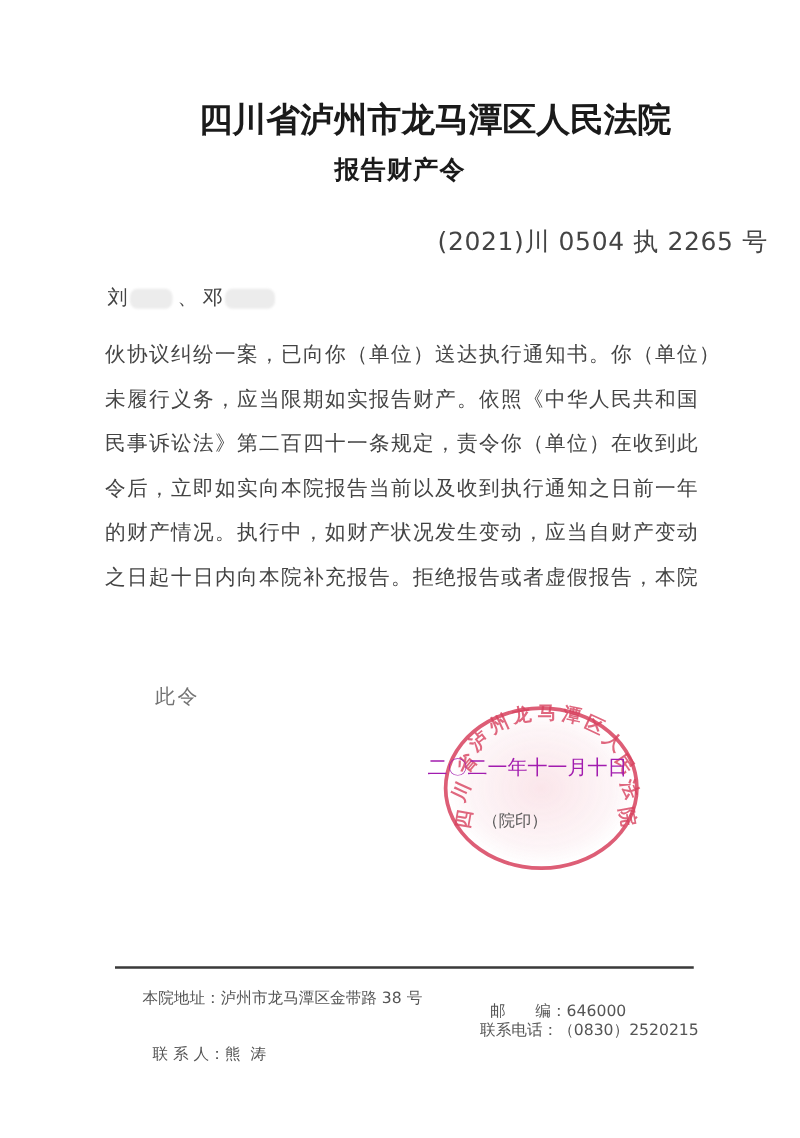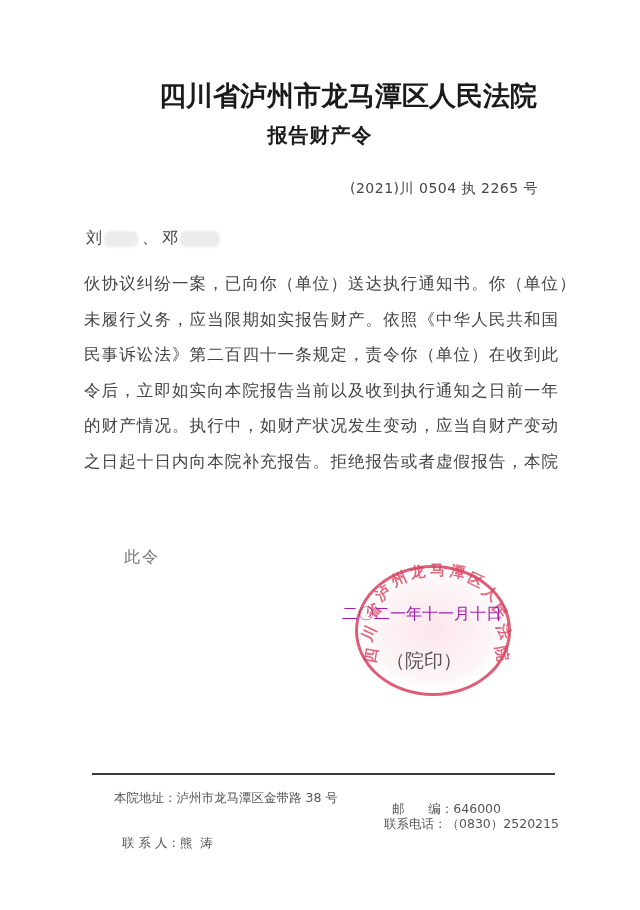--- a/index.html
+++ b/index.html
@@ -9,21 +9,21 @@
   }
   .court-title {
     position: absolute; left: 0; width: 640px; top: 78px; text-align: center;
     font-size: 27px; font-weight: bold; color: #1a1a1a; letter-spacing: 0px; padding-left: 28px;
   }
   .doc-title {
     position: absolute; left: 0; width: 640px; top: 122px; text-align: center;
     font-size: 20px; font-weight: bold; color: #1a1a1a; letter-spacing: 1px;
   }
   .case-number {
-    position: absolute; left: 350px; top: 180px; font-size: 14px; color: #444;
+    position: absolute; left: 350px; top: 180px; font-size: 20px; color: #444;
     font-family: "DejaVu Sans", sans-serif; letter-spacing: 0.5px;
   }
   .addressee {
     position: absolute; left: 86px; top: 228px; font-size: 16px; color: #444;
     font-family: "DejaVu Sans", sans-serif; display: flex; align-items: center;
   }
   .redact { display: inline-block; height: 16px; background: #ececec; border-radius: 6px; filter: blur(1px); }
   .body-text {
     position: absolute; left: 84px; top: 266px; width: 488px;
     font-size: 16.5px; line-height: 35.5px; color: #444;
@@ -43,21 +43,21 @@
   .stamp-text {
     position: absolute; left: 360px; top: 560px; width: 150px; height: 135px;
     color: #d8425f; font-size: 15px; font-weight: bold; opacity: 0.8;
   }
   .stamp-text span { position: absolute; }
   .date-line {
     position: absolute; left: 342px; top: 604px; font-size: 16px; color: #a21caf;
     font-family: "DejaVu Sans", sans-serif; letter-spacing: 0px;
   }
   .seal-label {
-    position: absolute; left: 386px; top: 648px; font-size: 19px; color: #555;
+    position: absolute; left: 386px; top: 648px; font-size: 13px; color: #555;
     font-family: "DejaVu Sans", sans-serif;
   }
   .footer-rule {
     position: absolute; left: 92px; top: 773px; width: 463px; height: 2px; background: #3a3a3a;
   }
   .footer {
     position: absolute; font-size: 12.5px; color: #555; font-family: "DejaVu Sans", sans-serif;
   }
 </style>
 </head>

